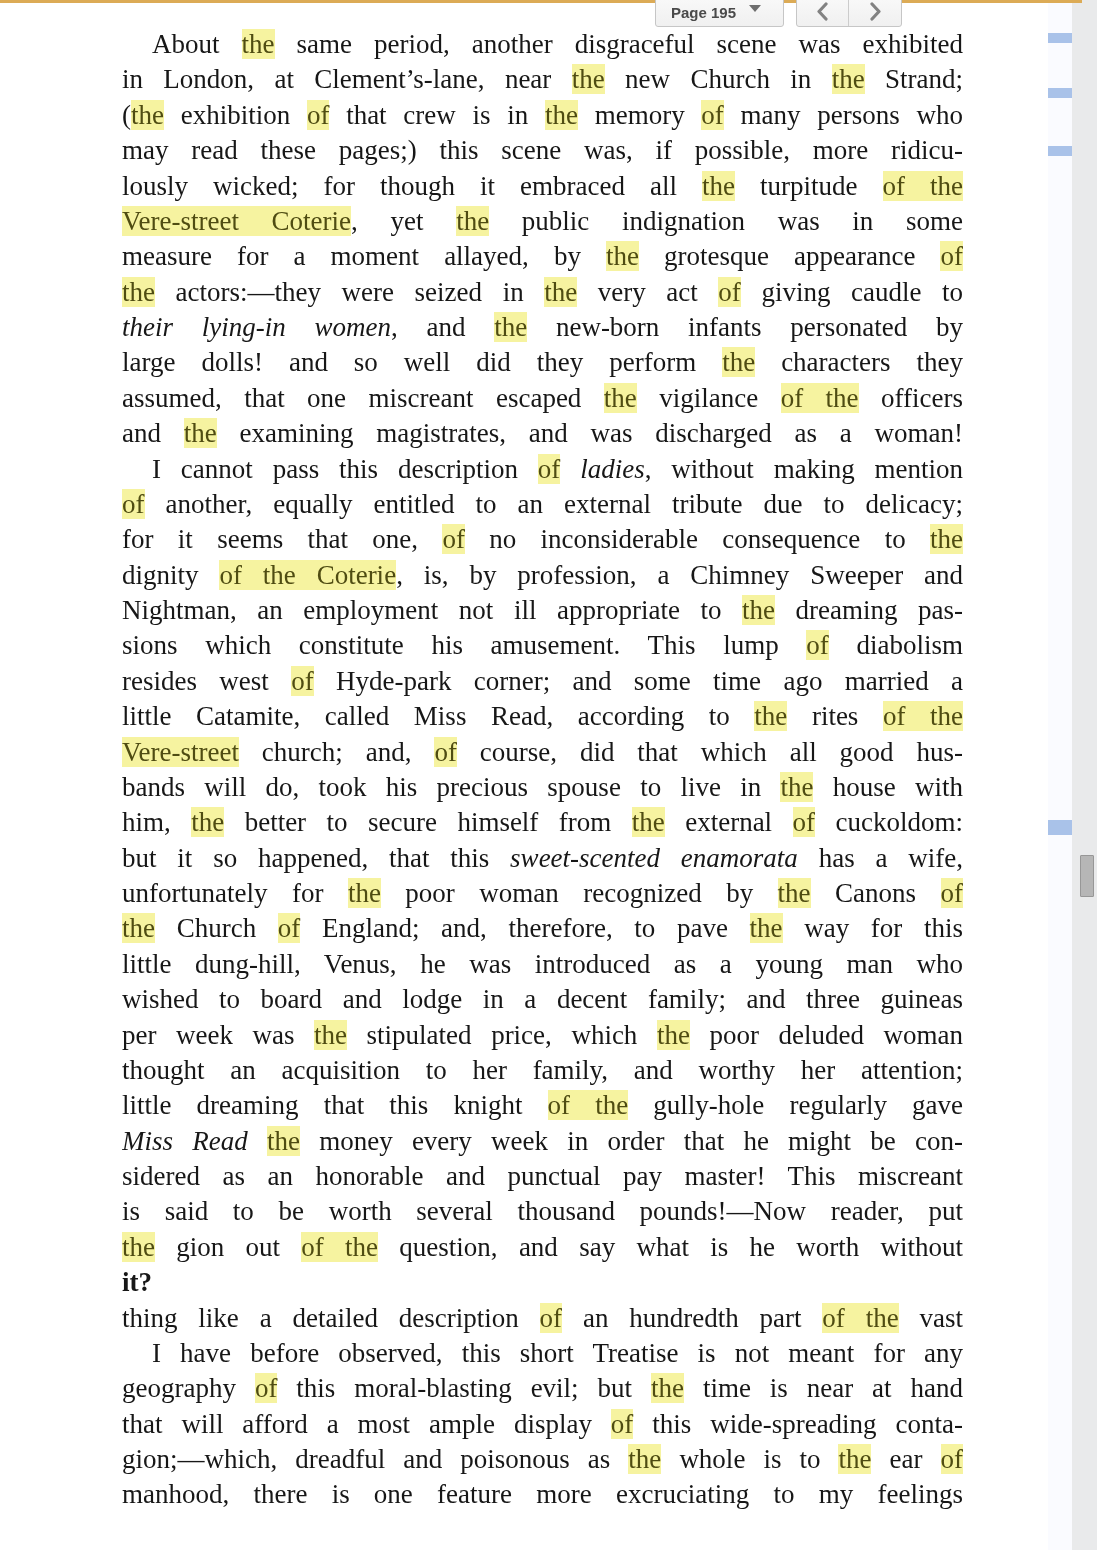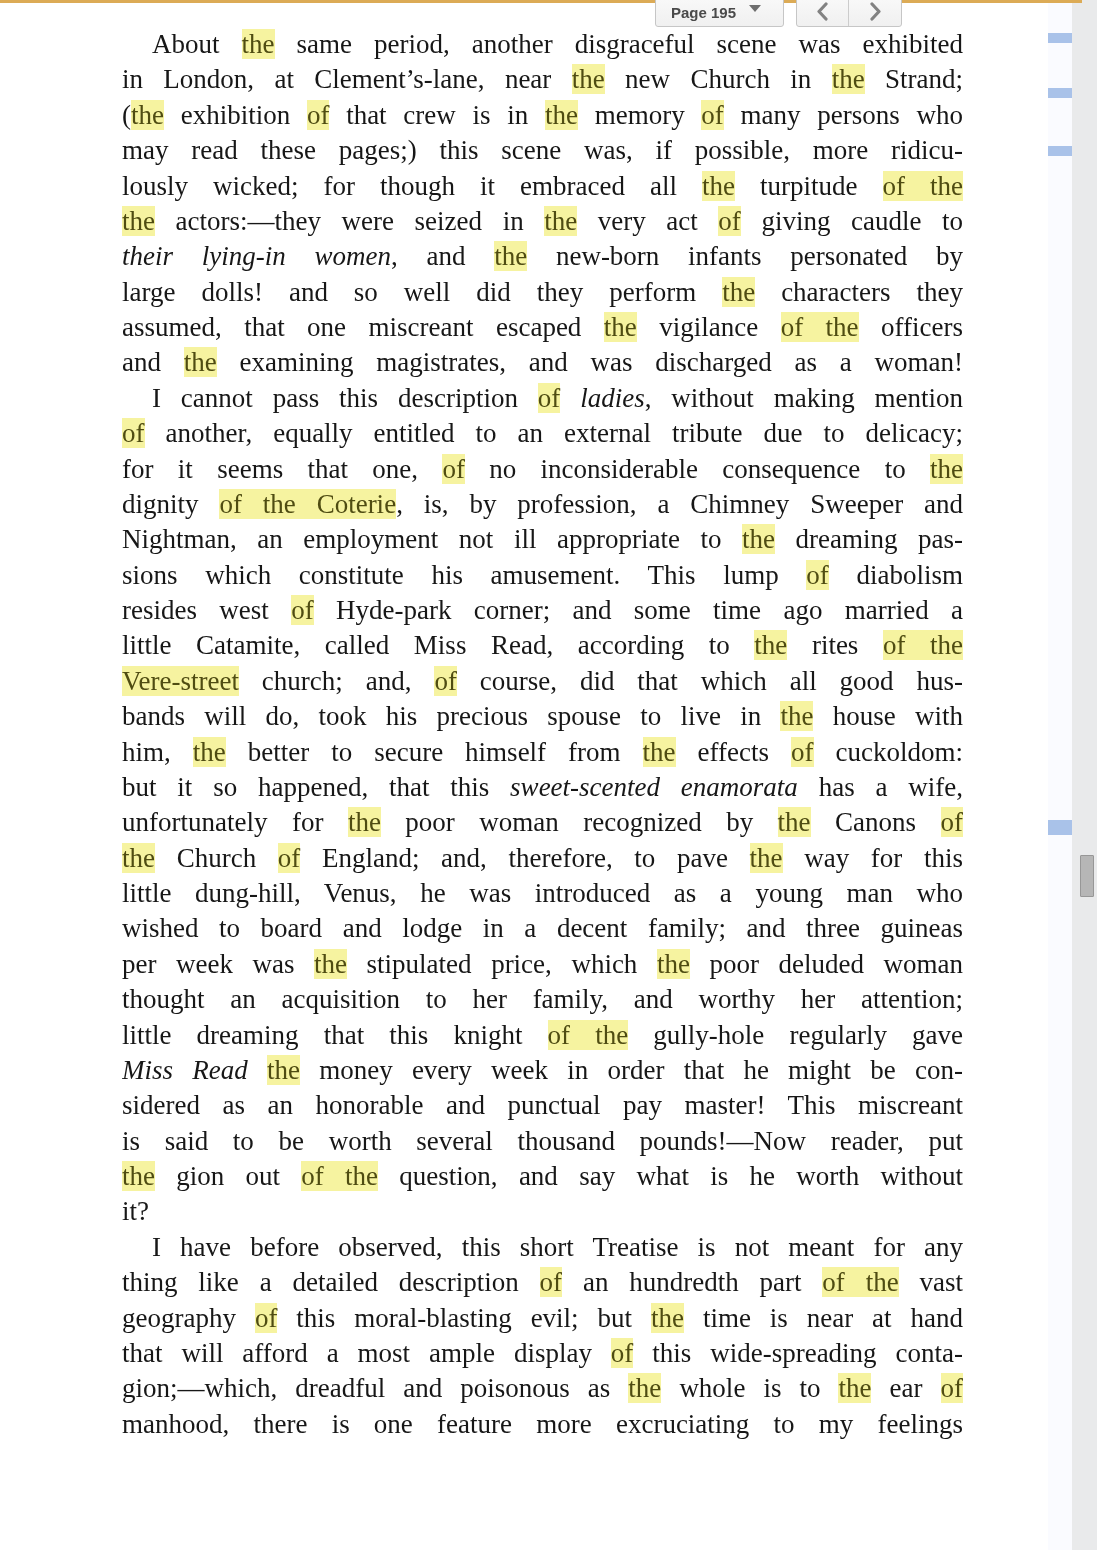--- a/index.html
+++ b/index.html
@@ -31,21 +31,21 @@
   .nav-cell { width:53px; height:100%; display:flex; align-items:flex-end; justify-content:center; padding-bottom:5px; box-sizing:border-box; }
   .nav-cell.first { border-right:1px solid #cccccc; }
 
   
   .book-text { position:absolute; left:122px; top:27px; width:841px; z-index:1; }
   .line {
     height:35.38px; line-height:35.38px; font-size:27px; color:#171717;
     text-align:justify; text-align-last:justify; overflow:hidden;
   }
   .line.indent { text-indent:30px; }
-  .line.lastline { text-align-last:left; }
+  .line.lastline { text-align-last:left;font-weight:bold; }
   .hl { background:var(--hl-bg,#f6f3a0); color:var(--hl-fg,#4f4c12); }
   .it { font-style:italic; }
 
   
   .hit-strip { position:absolute; left:1048px; top:0; width:24px; height:1550px; background:#fafbff; z-index:2; }
   .hit-marker { position:absolute; left:0; width:24px; background:var(--marker,#a9c2e9); }
   .scroll-track { position:absolute; left:1072px; top:0; width:25px; height:1550px; background:#e9eaeb; z-index:3; }
   .scroll-thumb { position:absolute; left:8px; width:14px; background:#b6b6b6; border:1px solid #979797; box-sizing:border-box; border-radius:1px; }
 </style>
 </head>
@@ -71,51 +71,53 @@
     </div>
   </div>
 </div>
 
 <div class="book-text">
     <div class="line indent"><span>About </span><span class="hl">the</span><span> same period, another disgraceful scene was exhibited</span></div>
     <div class="line"><span>in London, at Clement’s-lane, near </span><span class="hl">the</span><span> new Church in </span><span class="hl">the</span><span> Strand;</span></div>
     <div class="line"><span>(</span><span class="hl">the</span><span> exhibition </span><span class="hl">of</span><span> that crew is in </span><span class="hl">the</span><span> memory </span><span class="hl">of</span><span> many persons who</span></div>
     <div class="line"><span>may read these pages;) this scene was, if possible, more ridicu-</span></div>
     <div class="line"><span>lously wicked; for though it embraced all </span><span class="hl">the</span><span> turpitude </span><span class="hl">of the</span></div>
+    <div class="line"><span class="hl">Vere-street Coterie</span><span>, yet </span><span class="hl">the</span><span> public indignation was in some</span></div>
+    <div class="line"><span>measure for a moment allayed, by </span><span class="hl">the</span><span> grotesque appearance </span><span class="hl">of</span></div>
     <div class="line"><span class="hl">the</span><span> actors:—they were seized in </span><span class="hl">the</span><span> very act </span><span class="hl">of</span><span> giving caudle to</span></div>
     <div class="line"><span class="it">their lying-in women</span><span>, and </span><span class="hl">the</span><span> new-born infants personated by</span></div>
     <div class="line"><span>large dolls! and so well did they perform </span><span class="hl">the</span><span> characters they</span></div>
     <div class="line"><span>assumed, that one miscreant escaped </span><span class="hl">the</span><span> vigilance </span><span class="hl">of the</span><span> officers</span></div>
     <div class="line"><span>and </span><span class="hl">the</span><span> examining magistrates, and was discharged as a woman!</span></div>
     <div class="line indent"><span>I cannot pass this description </span><span class="hl">of</span><span> </span><span class="it">ladies</span><span>, without making mention</span></div>
     <div class="line"><span class="hl">of</span><span> another, equally entitled to an external tribute due to delicacy;</span></div>
     <div class="line"><span>for it seems that one, </span><span class="hl">of</span><span> no inconsiderable consequence to </span><span class="hl">the</span></div>
     <div class="line"><span>dignity </span><span class="hl">of the Coterie</span><span>, is, by profession, a Chimney Sweeper and</span></div>
     <div class="line"><span>Nightman, an employment not ill appropriate to </span><span class="hl">the</span><span> dreaming pas-</span></div>
     <div class="line"><span>sions which constitute his amusement. This lump </span><span class="hl">of</span><span> diabolism</span></div>
     <div class="line"><span>resides west </span><span class="hl">of</span><span> Hyde-park corner; and some time ago married a</span></div>
     <div class="line"><span>little Catamite, called Miss Read, according to </span><span class="hl">the</span><span> rites </span><span class="hl">of the</span></div>
     <div class="line"><span class="hl">Vere-street</span><span> church; and, </span><span class="hl">of</span><span> course, did that which all good hus-</span></div>
     <div class="line"><span>bands will do, took his precious spouse to live in </span><span class="hl">the</span><span> house with</span></div>
-    <div class="line"><span>him, </span><span class="hl">the</span><span> better to secure himself from </span><span class="hl">the</span><span> effects </span><span class="hl">of</span><span> cuckoldom:</span></div>
+    <div class="line"><span>him, </span><span class="hl">the</span><span> better to secure himself from </span><span class="hl">the</span><span> external </span><span class="hl">of</span><span> cuckoldom:</span></div>
     <div class="line"><span>but it so happened, that this </span><span class="it">sweet-scented enamorata</span><span> has a wife,</span></div>
     <div class="line"><span>unfortunately for </span><span class="hl">the</span><span> poor woman recognized by </span><span class="hl">the</span><span> Canons </span><span class="hl">of</span></div>
     <div class="line"><span class="hl">the</span><span> Church </span><span class="hl">of</span><span> England; and, therefore, to pave </span><span class="hl">the</span><span> way for this</span></div>
     <div class="line"><span>little dung-hill, Venus, he was introduced as a young man who</span></div>
     <div class="line"><span>wished to board and lodge in a decent family; and three guineas</span></div>
     <div class="line"><span>per week was </span><span class="hl">the</span><span> stipulated price, which </span><span class="hl">the</span><span> poor deluded woman</span></div>
     <div class="line"><span>thought an acquisition to her family, and worthy her attention;</span></div>
     <div class="line"><span>little dreaming that this knight </span><span class="hl">of the</span><span> gully-hole regularly gave</span></div>
     <div class="line"><span class="it">Miss Read</span><span> </span><span class="hl">the</span><span> money every week in order that he might be con-</span></div>
     <div class="line"><span>sidered as an honorable and punctual pay master! This miscreant</span></div>
     <div class="line"><span>is said to be worth several thousand pounds!—Now reader, put</span></div>
     <div class="line"><span class="hl">the</span><span> gion out </span><span class="hl">of the</span><span> question, and say what is he worth without</span></div>
     <div class="line lastline"><span>it?</span></div>
+    <div class="line"><span>thing like a detailed description </span><span class="hl">of</span><span> an hundredth part </span><span class="hl">of the</span><span> vast</span></div>
     <div class="line indent"><span>I have before observed, this short Treatise is not meant for any</span></div>
-    <div class="line"><span>thing like a detailed description </span><span class="hl">of</span><span> an hundredth part </span><span class="hl">of the</span><span> vast</span></div>
     <div class="line"><span>geography </span><span class="hl">of</span><span> this moral-blasting evil; but </span><span class="hl">the</span><span> time is near at hand</span></div>
     <div class="line"><span>that will afford a most ample display </span><span class="hl">of</span><span> this wide-spreading conta-</span></div>
     <div class="line"><span>gion;—which, dreadful and poisonous as </span><span class="hl">the</span><span> whole is to </span><span class="hl">the</span><span> ear </span><span class="hl">of</span></div>
     <div class="line"><span>manhood, there is one feature more excruciating to my feelings</span></div>
   </div>
 
 <div class="hit-strip">
     <div class="hit-marker" style="top: 33px; height: 10px;"></div>
     <div class="hit-marker" style="top: 88px; height: 10px;"></div>
     <div class="hit-marker" style="top: 146px; height: 10px;"></div>

